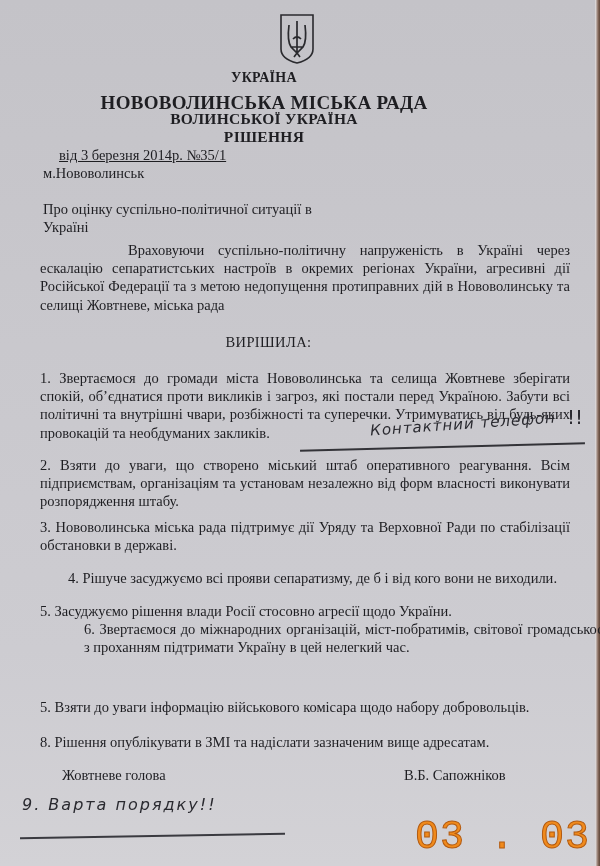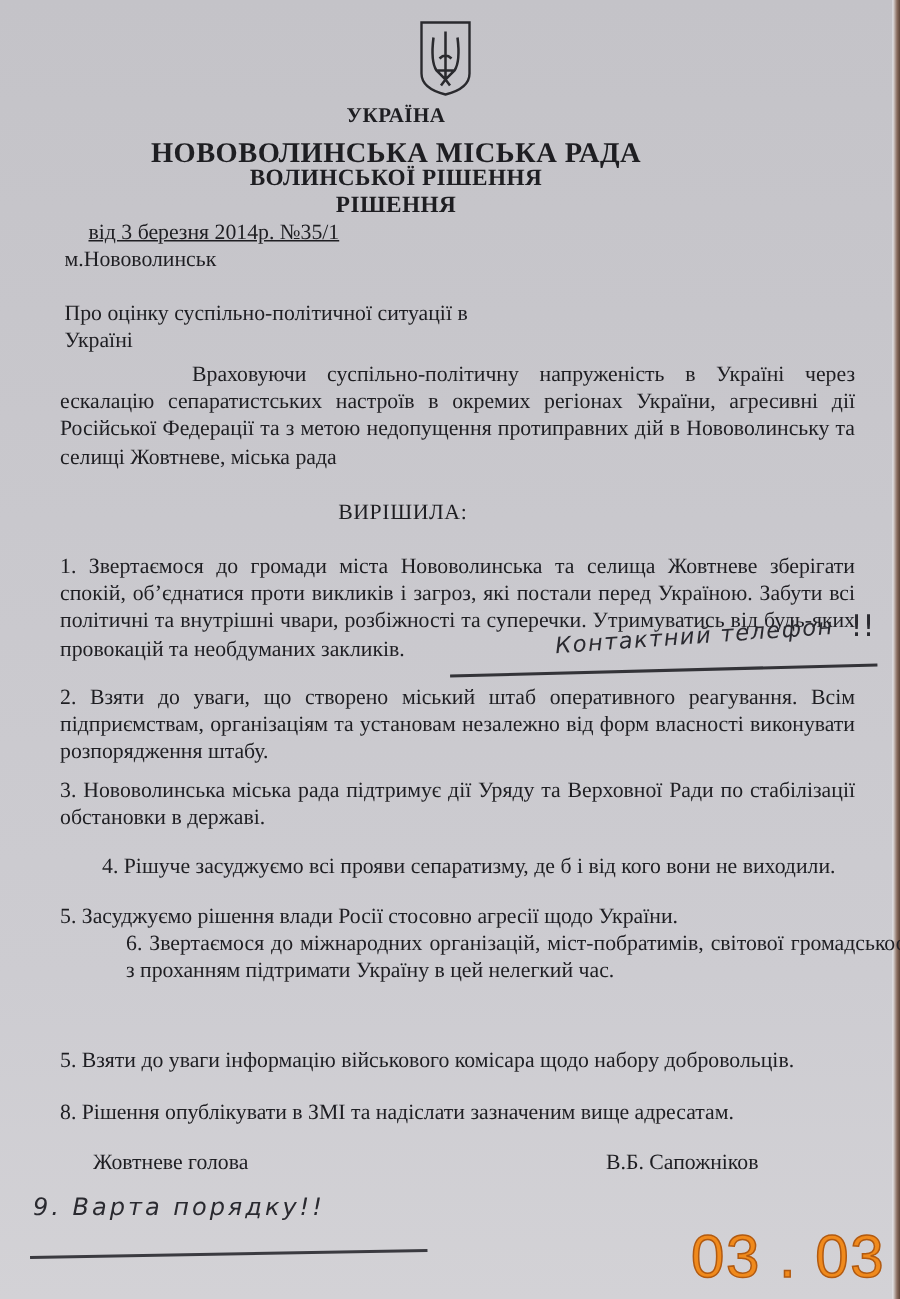--- a/index.html
+++ b/index.html
@@ -66,38 +66,38 @@
     font-family: "DejaVu Sans", sans-serif; color: #2a2a30;
   }
   .hand-item9 {
     top: 795px; left: 22px; font-size: 16px; letter-spacing: 2px;
   }
   .hand-item9-line {
     position: absolute; left: 20px; top: 835px; width: 265px; height: 2px;
     background: #3a3a40; transform: rotate(-1deg);
   }
   .date-stamp {
-    position: absolute; right: 10px; top: 818px; font-family: Liberation Sans, sans-serif;
+    position: absolute; right: 10px; top: 818px; font-family: Liberation Mono, monospace;
     font-size: 40px; font-weight: normal; color: #f08a1c;
     -webkit-text-stroke: 1px #b25a10; letter-spacing: 1px; line-height: 1;
   }
 </style>
 </head>
 <body>
 
 <div class="page-edge"></div>
 
 <svg class="emblem" viewBox="0 0 36 52">
   <path d="M2 2 H34 V36 Q34 46 18 50 Q2 46 2 36 Z" fill="none" stroke="#2a2a2e" stroke-width="1.6"></path>
   <path d="M18 8 V40 M10 12 Q8 28 12 34 Q16 38 18 40 Q20 38 24 34 Q28 28 26 12 M12 34 H24 M14 26 Q18 22 22 26 M18 40 L15 44 M18 40 L21 44" fill="none" stroke="#2a2a2e" stroke-width="1.7"></path>
 </svg>
 
 <div class="hdr h-country">УКРАЇНА</div>
 <div class="hdr h-council">НОВОВОЛИНСЬКА МІСЬКА РАДА</div>
-<div class="hdr h-region">ВОЛИНСЬКОЇ РІШЕННЯ</div>
+<div class="hdr h-region">ВОЛИНСЬКОЇ УКРАЇНА</div>
 <div class="hdr h-decision">РІШЕННЯ</div>
 
 <div class="meta date">від 3 березня 2014р. №35/1</div>
 <div class="meta city">м.Нововолинськ</div>
 <div class="meta subj">Про оцінку суспільно-політичної ситуації в Україні</div>
 
 <div class="para preamble">Враховуючи суспільно-політичну напруженість в Україні через ескалацію сепаратистських настроїв в окремих регіонах України, агресивні дії Російської Федерації та з метою недопущення протиправних дій в Нововолинську та селищі Жовтневе, міська рада</div>
 
 <div class="resolved">ВИРІШИЛА:</div>
 

